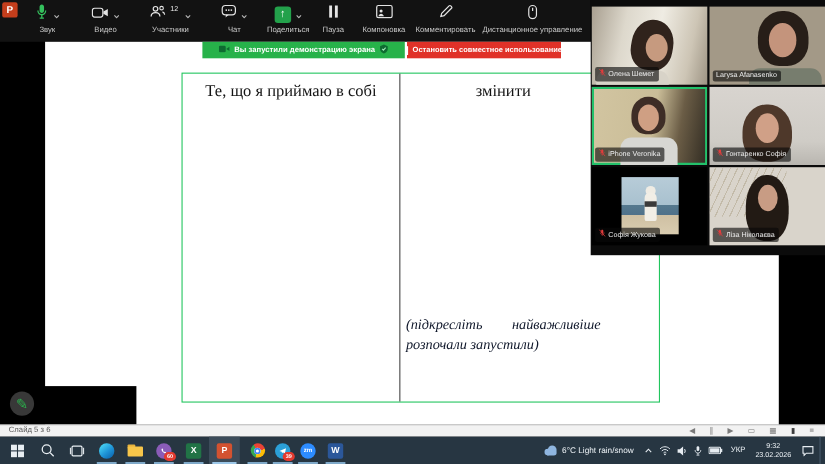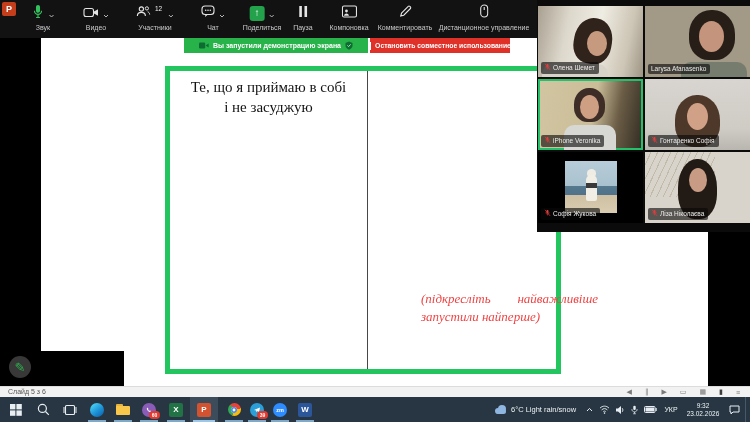--- a/index.html
+++ b/index.html
@@ -16,26 +16,26 @@
   .share-btn{width:15px;height:15px;border-radius:3px;background:#23a14b;display:flex;align-items:center;justify-content:center;color:#fff;font-size:10px;font-weight:bold;line-height:1;}
   #win-icon{left:2px;top:2px;width:14px;height:14px;border-radius:2px;background:#c43e1c;color:#fff;font-size:9px;font-weight:bold;display:flex;align-items:center;justify-content:center;}
 
   
   #banner-green{left:184px;top:38px;width:184px;height:15px;background:#27b24a;display:flex;align-items:center;justify-content:center;gap:4px;color:#fff;font-size:7px;font-weight:bold;white-space:nowrap;}
   #banner-red{left:370px;top:38px;width:140px;height:15px;background:#e03128;display:flex;align-items:center;justify-content:center;gap:4px;color:#fff;font-size:6.8px;font-weight:bold;white-space:nowrap;cursor:pointer;}
   .stop-sq{width:6px;height:6px;border:1.4px solid #fff;}
 
   
   #slide{left:41px;top:38px;width:667px;height:348px;background:#fff;}
-  #ttable{left:165px;top:66px;width:386px;height:298px;border:5px solid #22c55e;background:#fff;}
+  #ttable{left:165px;top:66px;width:386px;height:298px;border:1px solid #22c55e;background:#fff;padding-left:47px;}
   #tcol-div{left:197px;top:0;width:0;height:298px;border-left:1px solid #474747;}
   .thead{position:absolute;top:6px;font-family:"Liberation Serif","DejaVu Serif",serif;font-size:15px;line-height:20px;color:#141414;text-align:center;}
   #thead-left{left:0;width:197px;}
   #thead-right{left:197px;width:189px;}
-  #tnote{left:203px;top:219px;width:177px;font-family:"Liberation Serif","DejaVu Serif",serif;font-style:italic;font-size:13px;line-height:17.5px;color:#ef4444;margin-left:48px;}
+  #tnote{left:203px;top:219px;width:177px;font-family:"Liberation Serif","DejaVu Serif",serif;font-style:italic;font-size:13px;line-height:17.5px;color:#0f172a;}
   .jline{text-align:justify;text-align-last:justify;}
 
   
   #annot-box{left:0;top:351px;width:124px;height:35px;background:#000;}
   #annot-btn{left:9px;top:5px;width:22px;height:22px;border-radius:50%;background:#383838;color:#2bb24c;font-size:13px;display:flex;align-items:center;justify-content:center;cursor:pointer;}
 
   
   #pstatus{left:0;top:386px;width:750px;height:11px;background:#f2f2f2;border-top:1px solid #dcdcdc;box-sizing:border-box;}
   #slide-counter{position:absolute;left:8px;top:1px;font-size:7px;color:#555;}
   #pstatus-icons{position:absolute;right:10px;top:0;height:10px;display:flex;gap:13px;align-items:center;font-size:7px;color:#7a7a7a;}
@@ -227,27 +227,27 @@
       <div class="zlabel">Дистанционное управление</div>
     </div>
   </div>
 
   <div id="slide" class="abs"></div>
 
   <div id="ttable" class="abs">
     <div id="tcol-div" class="abs"></div>
     <div id="thead-left" class="thead">
       <div>Те, що я приймаю в собі</div>
-      <div>і не засуджую</div>
     </div>
     <div id="thead-right" class="thead">
+      <div>змінити</div>
     </div>
     <div id="tnote" class="abs">
       <div class="jline">(підкресліть найважливіше</div>
-      <div>запустили найперше)</div>
+      <div>розпочали запустили)</div>
     </div>
   </div>
 
   <div id="banner-green" class="abs">
     <span><svg width="10" height="7" viewBox="0 0 10 7">
           <rect x="0" y="0.5" width="6.2" height="6" rx="1.2" fill="#0e6b31"></rect>
           <path d="M6.6 3.5L9.6 1.6v3.8z" fill="#0e6b31"></path>
         </svg></span>
     <span>Вы запустили демонстрацию экрана</span>
     <span><svg width="8" height="9" viewBox="0 0 8 9">

